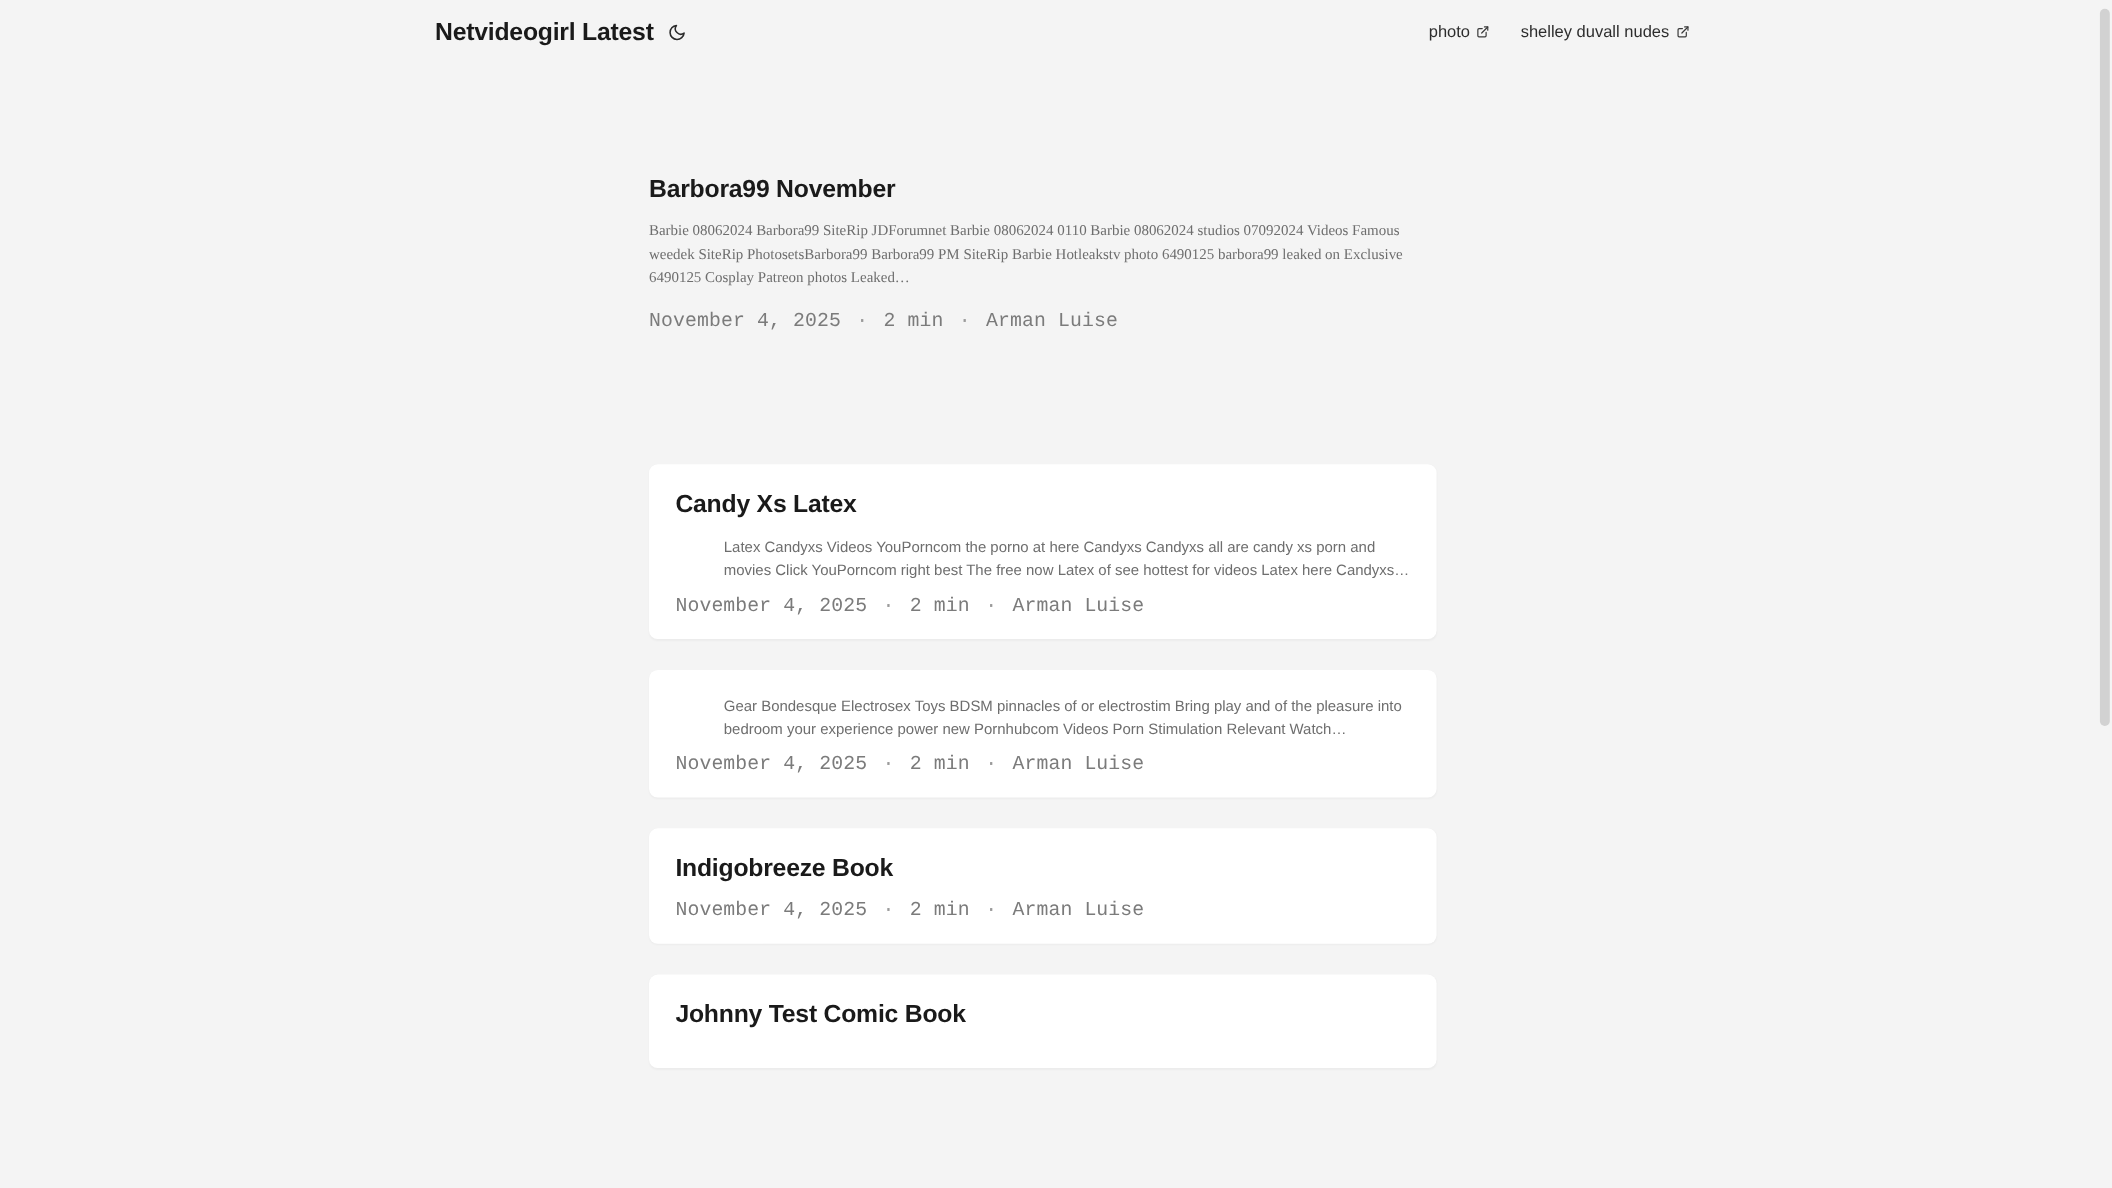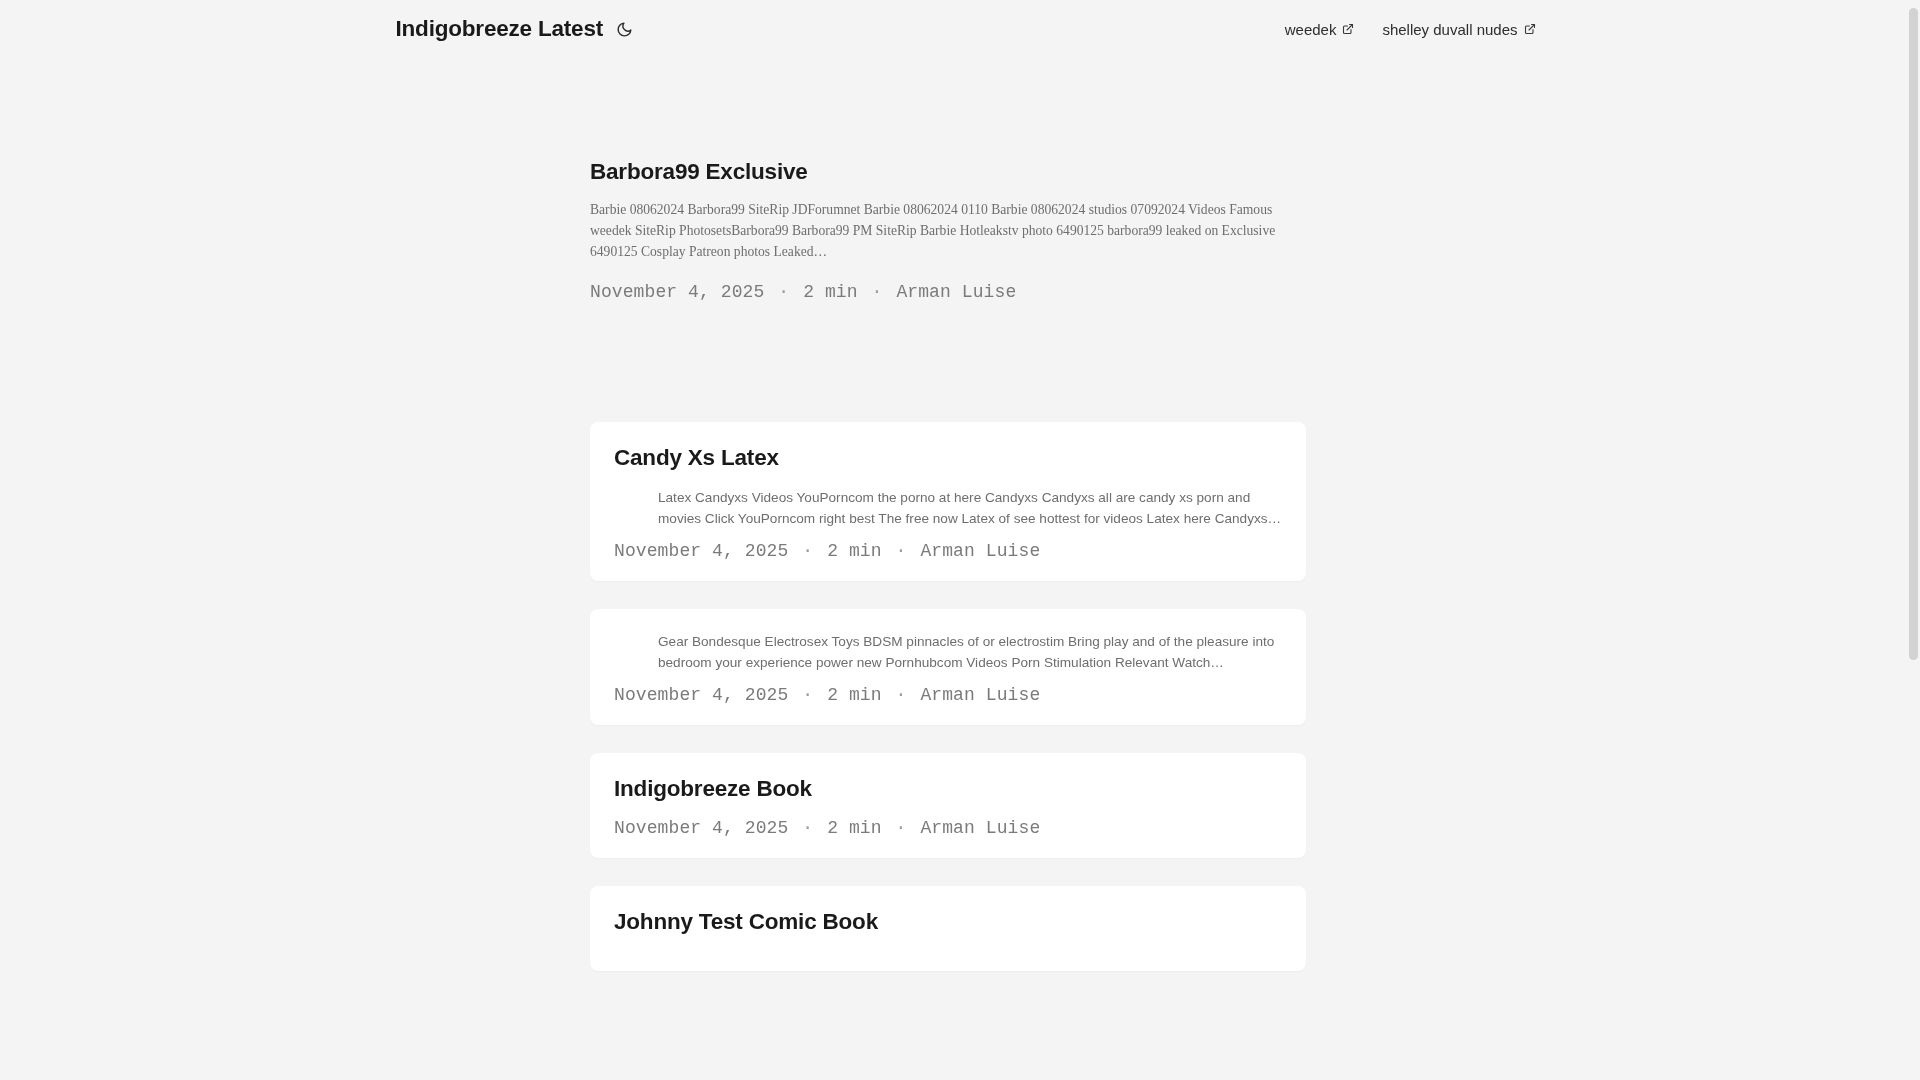--- a/index.html
+++ b/index.html
@@ -191,31 +191,31 @@
   }
 </style>
 </head>
 <body>
 
 <div class="viewport">
   <div class="page">
 
     <header class="site-header">
       <div class="brand-wrap">
-        <span class="brand-title">Indigobreeze Latest</span>
+        <span class="brand-title">Netvideogirl Latest</span>
         <span class="theme-toggle" title="Toggle theme">
           <svg width="17" height="17" viewBox="0 0 24 24" fill="none" stroke="currentColor" stroke-width="2" stroke-linecap="round" stroke-linejoin="round">
             <path d="M21 12.79A9 9 0 1 1 11.21 3 7 7 0 0 0 21 12.79z"></path>
           </svg>
         </span>
       </div>
 
       <nav class="nav-links">
         <a class="nav-link">
-          <span>weedek</span>
+          <span>photo</span>
           <span class="ext-icon">
             <svg width="12" height="12" viewBox="0 0 24 24" fill="none" stroke="currentColor" stroke-width="2.2" stroke-linecap="round" stroke-linejoin="round">
               <path d="M18 13v6a2 2 0 0 1-2 2H5a2 2 0 0 1-2-2V8a2 2 0 0 1 2-2h6"></path>
               <polyline points="15 3 21 3 21 9"></polyline>
               <line x1="10" y1="14" x2="21" y2="3"></line>
             </svg>
           </span>
         </a>
         <a class="nav-link">
           <span>shelley duvall nudes</span>
@@ -227,21 +227,21 @@
             </svg>
           </span>
         </a>
       </nav>
     </header>
 
     <main class="main">
       <div class="post-list">
 
         <article class="post hero">
-          <h2 class="post-title">Barbora99 Exclusive</h2>
+          <h2 class="post-title">Barbora99 November</h2>
           <p class="post-excerpt">Barbie 08062024 Barbora99 SiteRip JDForumnet Barbie 08062024 0110 Barbie 08062024 studios 07092024 Videos Famous weedek SiteRip PhotosetsBarbora99 Barbora99 PM SiteRip Barbie Hotleakstv photo 6490125 barbora99 leaked on Exclusive 6490125 Cosplay Patreon photos Leaked…</p>
           <div class="post-meta">
             <span>November 4, 2025</span>
             <span class="sep">·</span>
             <span>2 min</span>
             <span class="sep">·</span>
             <span>Arman Luise</span>
           </div>
         </article>
 

